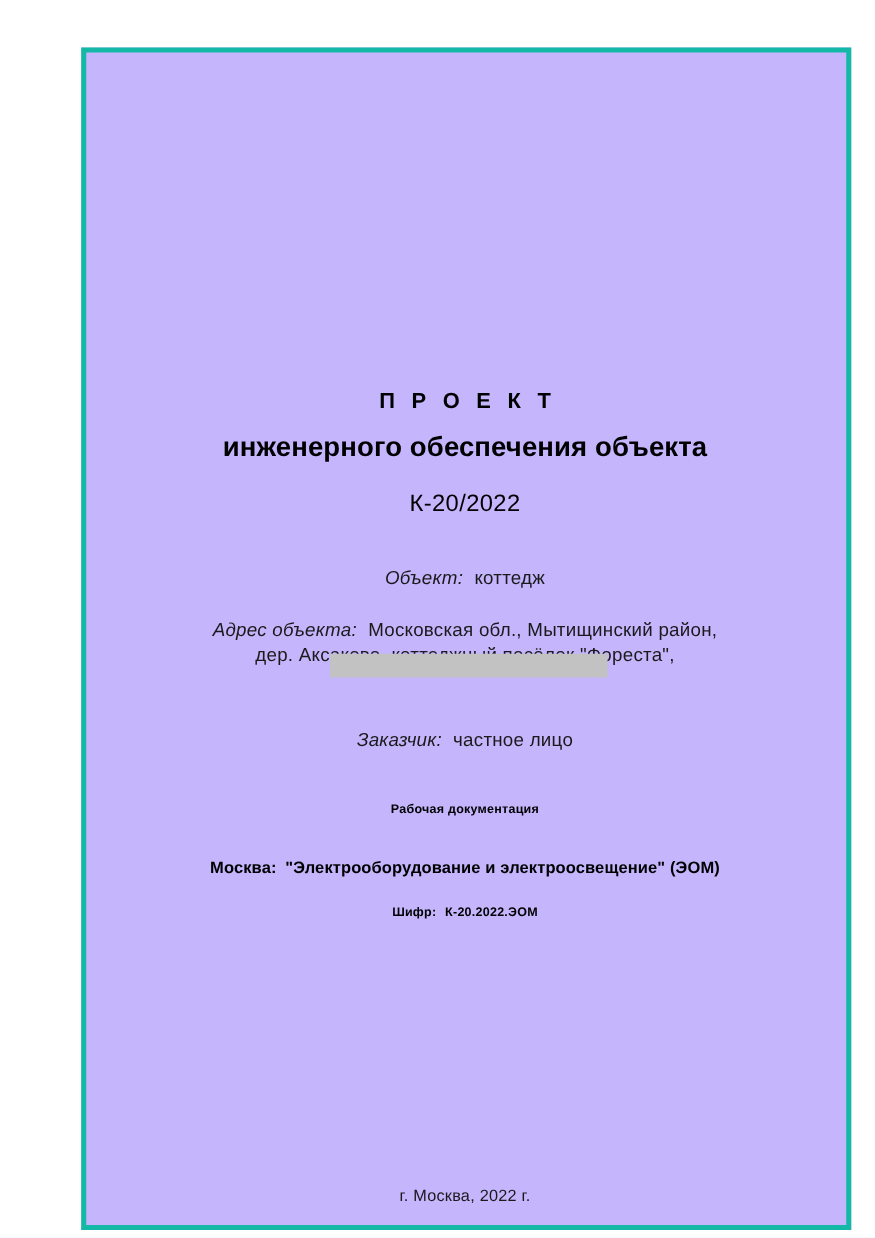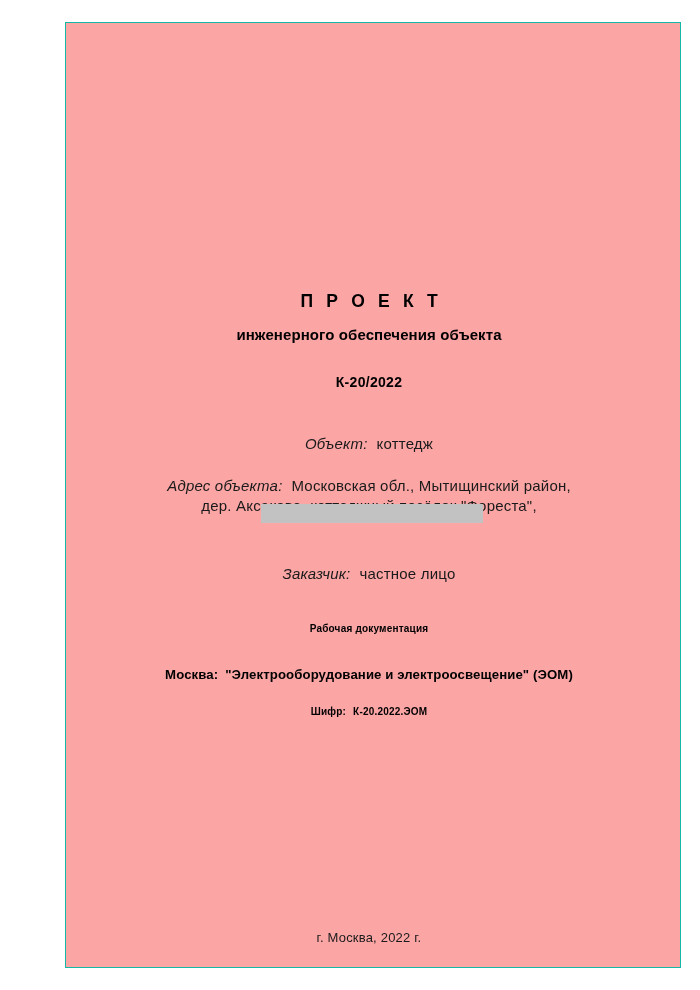--- a/index.html
+++ b/index.html
@@ -25,26 +25,26 @@
     left: 0;
     top: 0;
     width: 700px;
     height: 990px;
     background: #ffffff;
   }
 
   .page-frame {
     position: absolute;
     left: 65px;
-    top: 22px;
+    top: 38px;
     width: 616px;
     height: 946px;
     box-sizing: border-box;
-    border: 1px solid #14b8a6;
-    background: #fca5a5;
+    border: 4px solid #14b8a6;
+    background: #c4b5fd;
   }
 
   
   .content {
     position: absolute;
     left: 0;
     top: 0;
     width: 616px;
     height: 946px;
     box-sizing: border-box;
@@ -66,29 +66,29 @@
   .title-main {
     top: 268px;
     font-size: 17.5px;
     font-weight: bold;
     letter-spacing: 4.2px;
     text-indent: 4.2px;
   }
 
   .title-sub {
     top: 303px;
-    font-size: 15px;
+    font-size: 22px;
     font-weight: bold;
     letter-spacing: 0.1px;
   }
 
   .title-code {
     top: 351px;
-    font-size: 14px;
-    font-weight: bold;
+    font-size: 19px;
+    font-weight: normal;
     letter-spacing: 0.3px;
   }
 
   .field-row {
     font-size: 15px;
     font-weight: normal;
     color: #1a1a1a;
   }
 
   .field-row .fld-label {

